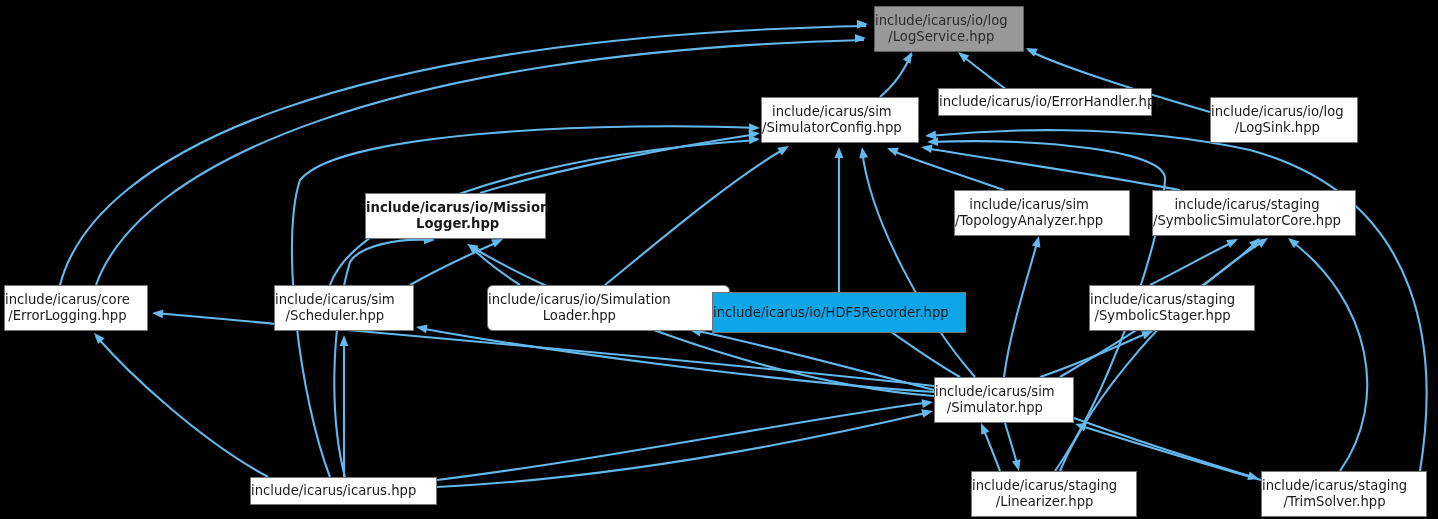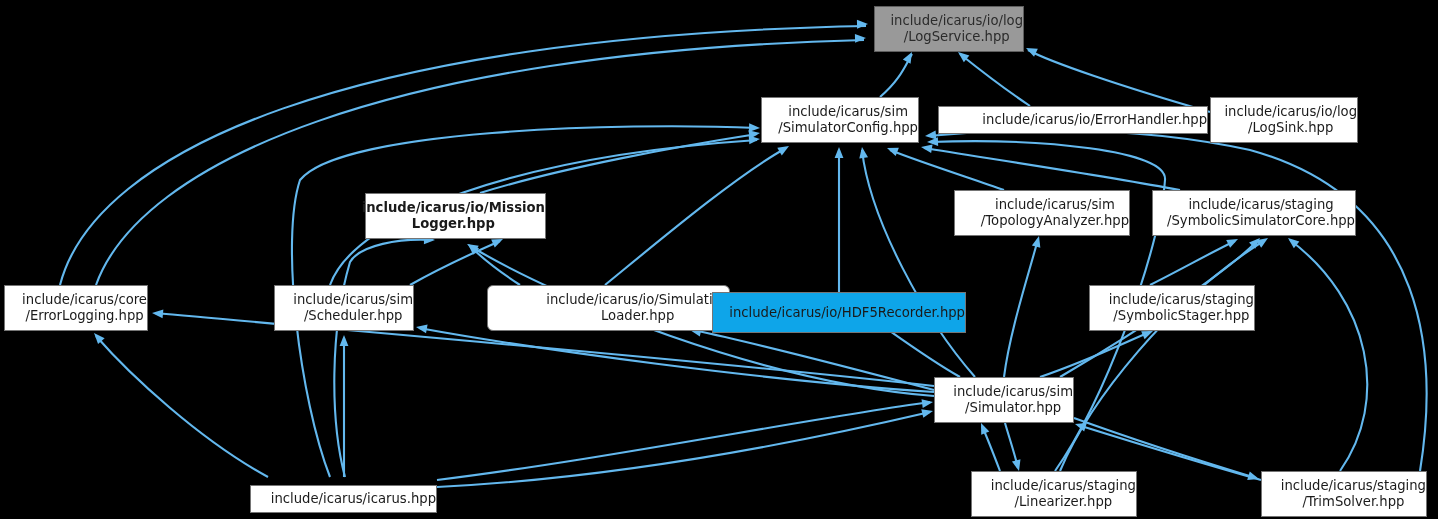--- a/index.html
+++ b/index.html
@@ -17,21 +17,21 @@
     position:absolute;
     box-sizing:border-box;
     border:1px solid #757575;
     background:#ffffff;
     color:#1a1a1a;
     font-size:13.2px;
     line-height:15.6px;
     text-align:center;
     display:flex;
     align-items:center;
-    justify-content:flex-end;
+    justify-content:flex-start;
     white-space:pre;
     z-index:5;
   }
   .node.root{background:#999999;color:#2b2b2b;border-color:#5e5e5e;}
 </style>
 </head>
 <body>
 
 <div id="graph-root" style="width: 1438px; height: 519px; background: rgb(0, 0, 0);">
   <svg id="edge-layer" viewBox="0 0 1438 519" xmlns="http://www.w3.org/2000/svg">
@@ -107,38 +107,38 @@
       <polygon points="1259,479 1247.1939448936205,479.98846488310494 1249.7690877622044,471.57367794543495" class="arrowhead" fill="#63b8ee"></polygon>
       <path d="M 437,480 C 600,460 800,420 930,402" class="edge" stroke="#63b8ee"></path>
       <polygon points="933,402 922.72625361851,407.9000114651432 921.4914171270981,399.1870797633865" class="arrowhead" fill="#63b8ee"></polygon>
       <path d="M 437,487 C 620,478 810,440 930,412" class="edge" stroke="#63b8ee"></path>
       <polygon points="933,411 923.274171499438,417.76522431096396 921.291486733411,409.1914876041036" class="arrowhead" fill="#63b8ee"></polygon>
     </svg>
 <div class="node root" style="left: 874px; top: 6px; width: 150px; height: 46px; background: rgb(153, 153, 153);"><span>include/icarus/io/log
 /LogService.hpp</span></div>
     <div class="node" style="left: 761px; top: 97px; width: 158px; height: 46px; background: rgb(255, 255, 255);"><span>include/icarus/sim
 /SimulatorConfig.hpp</span></div>
-    <div class="node" style="left: 938px; top: 106px; width: 270px; height: 28px; background: rgb(255, 255, 255);"><span>include/icarus/io/ErrorHandler.hpp</span></div>
+    <div class="node" style="left: 938px; top: 88px; width: 214px; height: 28px; background: rgb(255, 255, 255);"><span>include/icarus/io/ErrorHandler.hpp</span></div>
     <div class="node" style="left: 1210px; top: 97px; width: 148px; height: 46px; background: rgb(255, 255, 255);"><span>include/icarus/io/log
 /LogSink.hpp</span></div>
     <div class="node" style="left: 365px; top: 193px; width: 181px; height: 46px; background: rgb(255, 255, 255); font-weight: bold;"><span>include/icarus/io/Mission
 Logger.hpp</span></div>
     <div class="node" style="left: 954px; top: 190px; width: 176px; height: 46px; background: rgb(255, 255, 255);"><span>include/icarus/sim
 /TopologyAnalyzer.hpp</span></div>
     <div class="node" style="left: 1152px; top: 190px; width: 204px; height: 46px; background: rgb(255, 255, 255);"><span>include/icarus/staging
 /SymbolicSimulatorCore.hpp</span></div>
     <div class="node" style="left: 4px; top: 285px; width: 144px; height: 46px; background: rgb(255, 255, 255);"><span>include/icarus/core
 /ErrorLogging.hpp</span></div>
     <div class="node" style="left: 274px; top: 285px; width: 140px; height: 46px; background: rgb(255, 255, 255);"><span>include/icarus/sim
 /Scheduler.hpp</span></div>
     <div class="node" style="left: 487px; top: 285px; width: 243px; height: 46px; background: rgb(255, 255, 255); border-radius: 6px;"><span>include/icarus/io/Simulation
 Loader.hpp</span></div>
     <div class="node" style="left: 712px; top: 292px; width: 254px; height: 41px; background: #0ea5e9;"><span>include/icarus/io/HDF5Recorder.hpp</span></div>
     <div class="node" style="left: 1089px; top: 285px; width: 166px; height: 46px; background: rgb(255, 255, 255);"><span>include/icarus/staging
 /SymbolicStager.hpp</span></div>
     <div class="node" style="left: 934px; top: 377px; width: 140px; height: 46px; background: rgb(255, 255, 255);"><span>include/icarus/sim
 /Simulator.hpp</span></div>
-    <div class="node" style="left: 250px; top: 477px; width: 187px; height: 28px; background: rgb(255, 255, 255); margin-top: 8px;"><span>include/icarus/icarus.hpp</span></div>
+    <div class="node" style="left: 250px; top: 477px; width: 187px; height: 28px; background: rgb(255, 255, 255);"><span>include/icarus/icarus.hpp</span></div>
     <div class="node" style="left: 971px; top: 471px; width: 166px; height: 46px; background: rgb(255, 255, 255);"><span>include/icarus/staging
 /Linearizer.hpp</span></div>
     <div class="node" style="left: 1261px; top: 471px; width: 166px; height: 46px; background: rgb(255, 255, 255);"><span>include/icarus/staging
 /TrimSolver.hpp</span></div>
   </div>
 
 </body></html>

